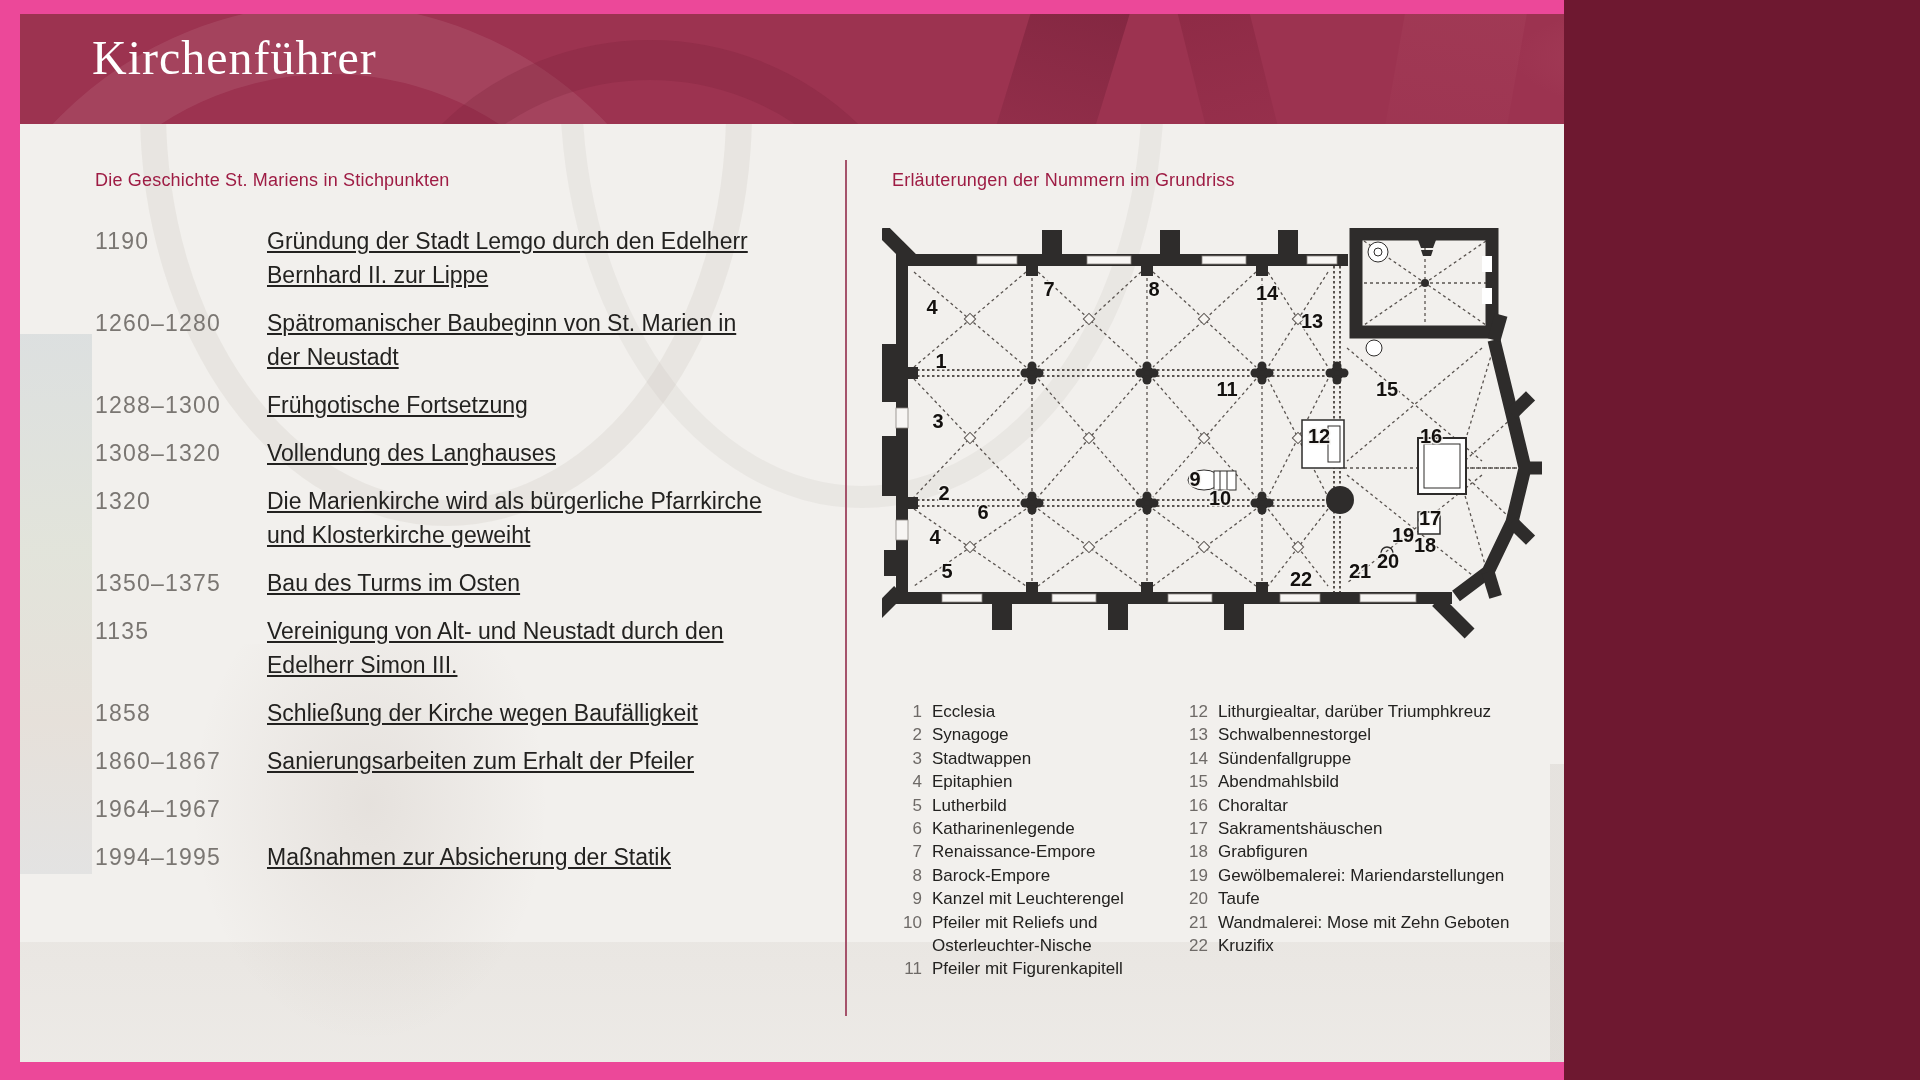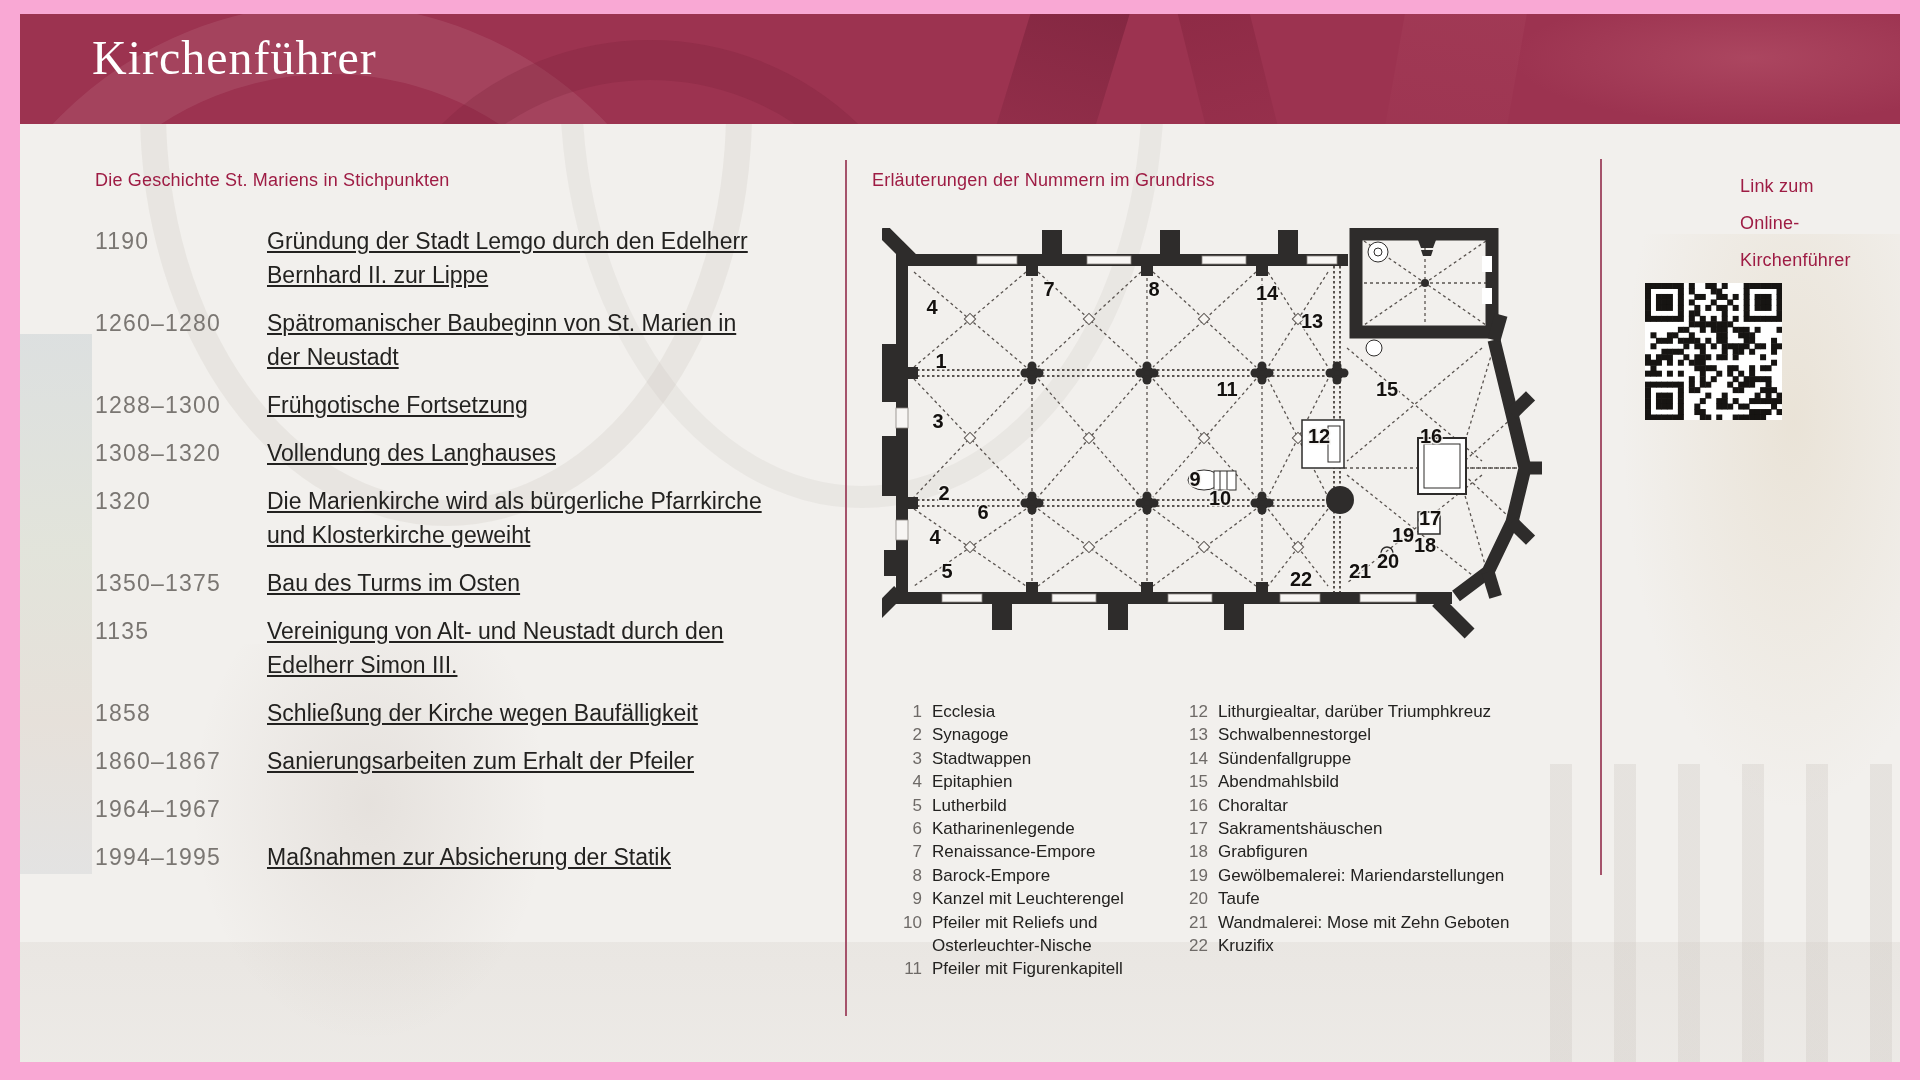--- a/index.html
+++ b/index.html
@@ -1,16 +1,16 @@
 <!DOCTYPE html>
 <html><head>
 <meta charset="utf-8">
 <style>
   html,body{margin:0;padding:0;background:#6e1830;}
-  .canvas{position:relative;width:1920px;height:1080px;background:#f9a8d4;overflow:hidden;
+  .canvas{position:relative;width:1564px;height:1080px;background:#ec4899;overflow:hidden;
           font-family:"Liberation Sans",sans-serif;}
   
   .header{position:absolute;left:20px;top:14px;width:1880px;height:110px;background:#9c3350;overflow:hidden;}
   .hd-ring{position:absolute;left:-70px;top:-10px;width:620px;height:620px;border:70px solid rgba(255,235,235,.09);border-radius:50%;}
   .hd-ring2{position:absolute;left:330px;top:26px;width:520px;height:520px;border:40px solid rgba(120,30,55,.25);border-radius:50%;}
   .hd-rib1{position:absolute;left:985px;top:-50px;width:95px;height:280px;background:linear-gradient(rgba(96,22,44,.45),rgba(96,22,44,0));transform:rotate(17deg);}
   .hd-rib2{position:absolute;left:1180px;top:-40px;width:70px;height:250px;background:linear-gradient(rgba(118,28,52,.40),rgba(118,28,52,0));transform:rotate(-14deg);}
   .hd-rib3{position:absolute;left:1370px;top:-30px;width:120px;height:240px;background:linear-gradient(rgba(170,70,95,.35),rgba(170,70,95,0));transform:rotate(10deg);}
   .hd-wash{position:absolute;left:1490px;top:0;width:400px;height:110px;background:radial-gradient(ellipse at 60% 40%,rgba(200,105,125,.35),rgba(200,105,125,0) 70%);}
   .title{position:absolute;left:72px;top:16px;font-family:"Liberation Serif","DejaVu Serif",serif;
@@ -20,21 +20,21 @@
   .bg{position:absolute;pointer-events:none;}
   .arc1{left:120px;top:-430px;width:560px;height:780px;border:26px solid rgba(185,176,168,.17);border-radius:50%;}
   .arc2{left:540px;top:-460px;width:560px;height:800px;border:22px solid rgba(185,176,168,.14);border-radius:50%;}
   .glass-left{left:0;top:210px;width:72px;height:540px;background:linear-gradient(180deg,rgba(96,130,148,.15),rgba(118,146,96,.13) 40%,rgba(150,120,90,.13) 72%,rgba(96,110,130,.10));}
   .window-right{left:1600px;top:110px;width:280px;height:580px;background:radial-gradient(ellipse at 62% 32%,rgba(196,168,116,.18),rgba(196,168,116,0) 70%);}
   .pews{left:1530px;top:640px;width:350px;height:298px;background:repeating-linear-gradient(90deg,rgba(180,172,165,.20) 0 22px,rgba(180,172,165,0) 22px 64px);}
   .floorfade{left:0;top:818px;width:1880px;height:120px;background:linear-gradient(rgba(203,196,188,.22),rgba(188,180,172,.10));}
   .organ{left:170px;top:520px;width:360px;height:400px;background:radial-gradient(ellipse at 50% 40%,rgba(120,95,80,.10),rgba(120,95,80,0) 70%);}
   .col-head{position:absolute;font-size:18px;font-weight:400;color:#9e1c44;letter-spacing:.2px;}
   .head-left{left:75px;top:46px;}
-  .head-mid{left:852px;top:46px;text-align:center;}
+  .head-mid{left:872px;top:46px;text-align:center;}
   .head-right{left:1720px;top:44px;width:250px;line-height:37px;white-space:pre-line;}
   .vline{position:absolute;width:2px;background:#a5536b;}
   .v1{left:825px;top:36px;height:856px;}
   .v2{left:1580px;top:35px;height:716px;}
   
   .tl-wrap{position:absolute;left:75px;top:100px;width:700px;}
   .tl-row{display:flex;margin-bottom:14px;}
   .tl-date{flex:0 0 172px;color:#7a7672;font-size:23px;line-height:34px;letter-spacing:1.2px;}
   .tl-text{width:510px;color:#232220;font-size:23px;line-height:34px;white-space:pre-line;text-decoration:underline;}
   

